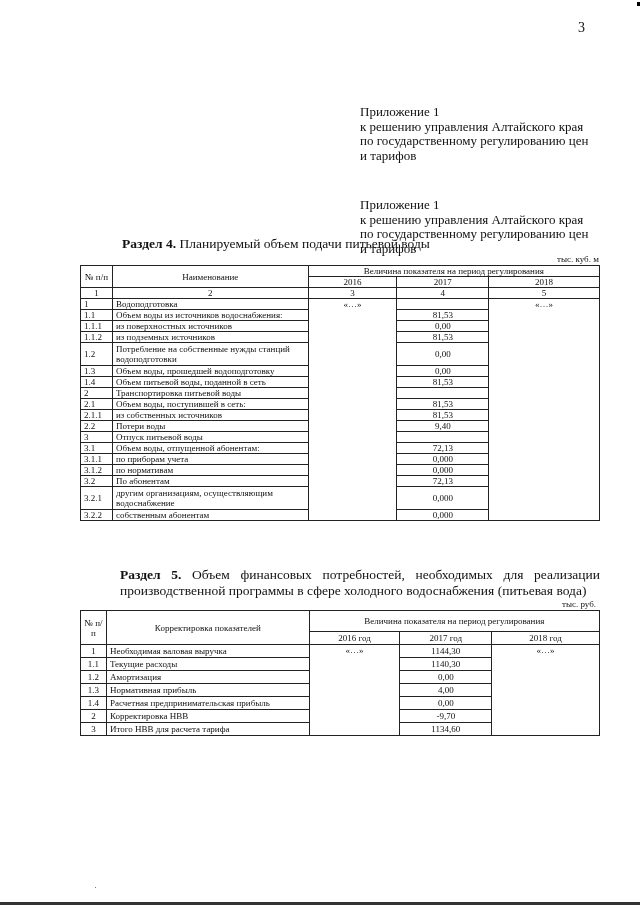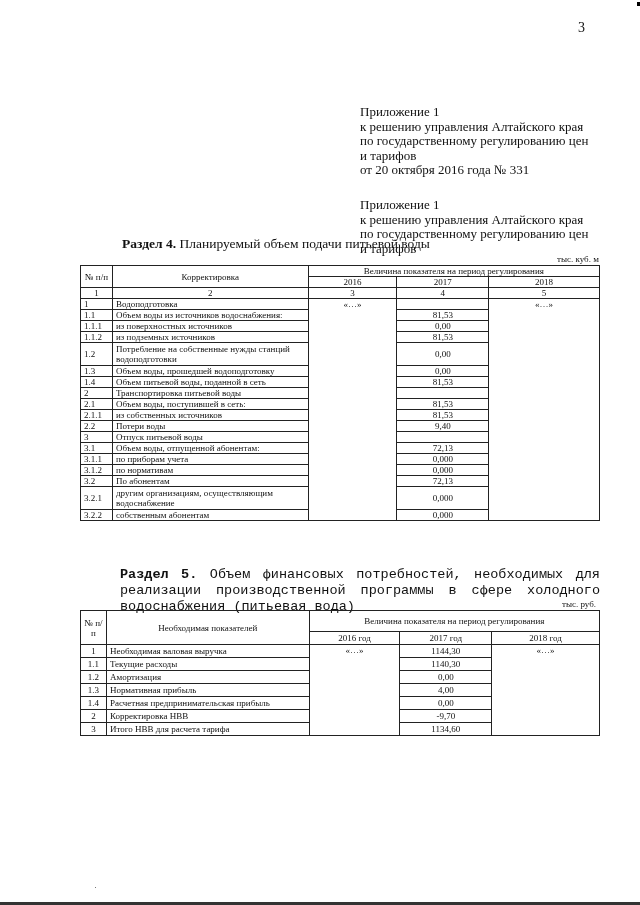--- a/index.html
+++ b/index.html
@@ -13,40 +13,39 @@
   .section-title { position: absolute; left: 122px; top: 236px; font-size: 13.5px; text-align: center; }
   .section-title b { font-weight: bold; }
   .unit { position: absolute; font-size: 9px; text-align: center; }
   table { position: absolute; border-collapse: collapse; font-size: 9px; }
   td { border: 1px solid #222; padding: 0 3px; line-height: 10px; }
   .c { text-align: center; }
   #t4 { left: 80px; top: 265px; width: 520px; }
   #t4 td { height: 10px; }
   #t4 td.tall { height: 22px; }
   .sec5 { position: absolute; left: 80px; top: 567px; width: 520px; font-size: 13.5px;
-          line-height: 16px; text-align: justify; font-family: Liberation Mono, monospace; }
+          line-height: 16px; text-align: justify; }
   .sec5 .ind { padding-left: 40px; }
   #t5 { left: 80px; top: 610px; width: 520px; }
   #t5 td { height: 12px; }
   .bottom-line { position: absolute; left: 0; top: 902px; width: 640px; height: 3px; background: #333; }
   .dot { position: absolute; left: 95px; top: 887px; width: 1px; height: 1px; background: #777; }
   .corner-dot { position: absolute; left: 637px; top: 2px; width: 3px; height: 4px; background: #000; }
 </style>
 </head>
 <body>
 
 <div class="corner-dot"></div>
 <div class="page-num">3</div>
 
 <div class="appendix" id="app1">
   <div>Приложение 1</div>
   <div>к решению управления Алтайского края</div>
   <div>по государственному регулированию цен</div>
   <div>и тарифов</div>
-  <div>от 20 октября 2016 года № 331</div>
 </div>
 
 <div class="appendix" id="app2">
   <div>Приложение 1</div>
   <div>к решению управления Алтайского края</div>
   <div>по государственному регулированию цен</div>
   <div>и тарифов</div>
 </div>
 
 <div class="section-title">
@@ -59,21 +58,21 @@
   <colgroup>
     <col style="width:32px">
       <col style="width:196px">
       <col style="width:89px">
       <col style="width:92px">
       <col style="width:111px">
   </colgroup>
   <tbody id="t4-head">
     <tr>
       <td class="c" rowspan="2">№ п/п</td>
-      <td class="c" rowspan="2">Корректировка</td>
+      <td class="c" rowspan="2">Наименование</td>
       <td class="c" colspan="3">Величина показателя на период регулирования</td>
     </tr>
     <tr>
       <td class="c">2016</td>
       <td class="c">2017</td>
       <td class="c">2018</td>
     </tr>
     <tr>
       <td class="c">1</td>
       <td class="c">2</td>
@@ -188,21 +187,21 @@
   <colgroup>
     <col style="width:26px">
       <col style="width:203px">
       <col style="width:91px">
       <col style="width:92px">
       <col style="width:108px">
   </colgroup>
   <tbody>
     <tr>
       <td class="c" rowspan="2">№ п/п</td>
-      <td class="c" rowspan="2">Необходимая показателей</td>
+      <td class="c" rowspan="2">Корректировка показателей</td>
       <td class="c" colspan="3" style="height:20px">Величина показателя на период регулирования</td>
     </tr>
     <tr>
       <td class="c">2016 год</td>
       <td class="c">2017 год</td>
       <td class="c">2018 год</td>
     </tr>
   </tbody>
   <tbody id="t5-body">
       <tr>

